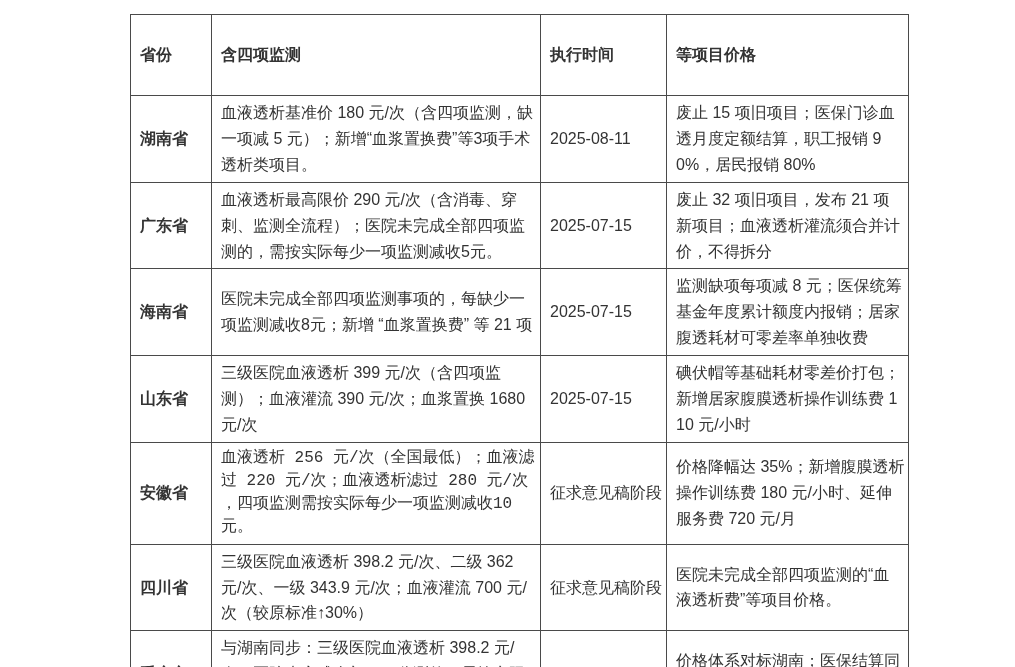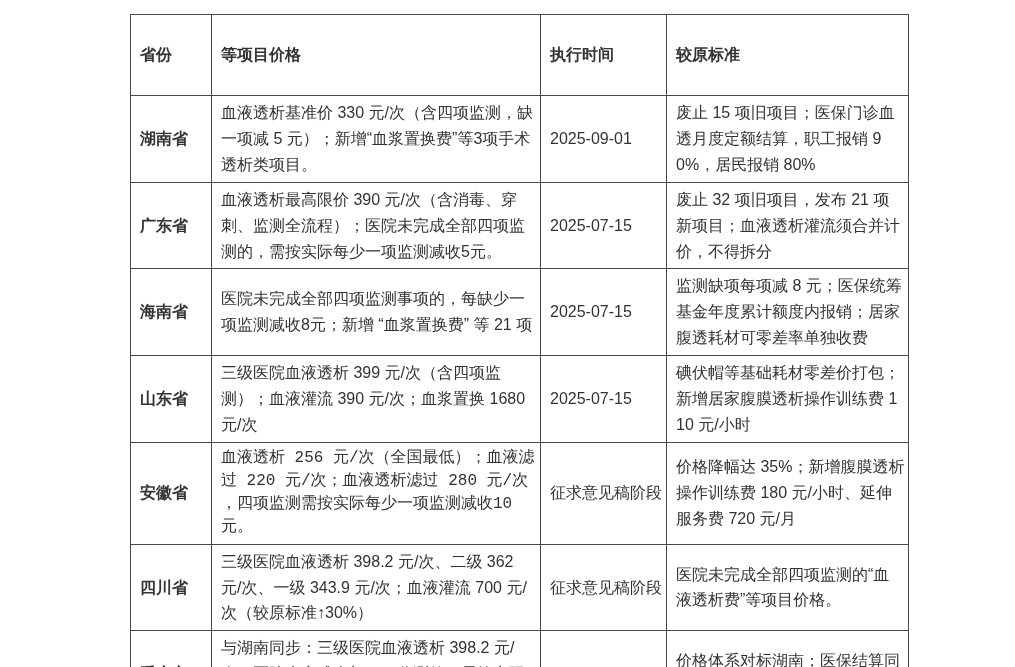--- a/index.html
+++ b/index.html
@@ -67,35 +67,35 @@
   <table class="price-table">
     <colgroup>
       <col class="c-province">
         <col class="c-adjust">
         <col class="c-time">
         <col class="c-notes">
     </colgroup>
     <thead>
       <tr class="hdr">
         <th>省份</th>
+        <th>含四项监测</th>
+        <th>执行时间</th>
         <th>等项目价格</th>
-        <th>执行时间</th>
-        <th>较原标准</th>
       </tr>
     </thead>
     <tbody>
       <tr class="r-hunan">
         <td class="province">湖南省</td>
-        <td class="adjust">血液透析基准价 330 元/次（含四项监测，缺一项减 5 元）；新增“血浆置换费”等3项手术透析类项目。</td>
-        <td class="time">2025-09-01</td>
+        <td class="adjust">血液透析基准价 180 元/次（含四项监测，缺一项减 5 元）；新增“血浆置换费”等3项手术透析类项目。</td>
+        <td class="time">2025-08-11</td>
         <td class="notes">废止 15 项旧项目；医保门诊血透月度定额结算，职工报销 90%，居民报销 80%</td>
       </tr>
       <tr class="r-guangdong">
         <td class="province">广东省</td>
-        <td class="adjust">血液透析最高限价 390 元/次（含消毒、穿刺、监测全流程）；医院未完成全部四项监测的，需按实际每少一项监测减收5元。</td>
+        <td class="adjust">血液透析最高限价 290 元/次（含消毒、穿刺、监测全流程）；医院未完成全部四项监测的，需按实际每少一项监测减收5元。</td>
         <td class="time">2025-07-15</td>
         <td class="notes">废止 32 项旧项目，发布 21 项新项目；血液透析灌流须合并计价，不得拆分</td>
       </tr>
       <tr class="r-hainan">
         <td class="province">海南省</td>
         <td class="adjust">医院未完成全部四项监测事项的，每缺少一项监测减收8元；新增 “血浆置换费” 等 21 项</td>
         <td class="time">2025-07-15</td>
         <td class="notes">监测缺项每项减 8 元；医保统筹基金年度累计额度内报销；居家腹透耗材可零差率单独收费</td>
       </tr>
       <tr class="r-shandong">

